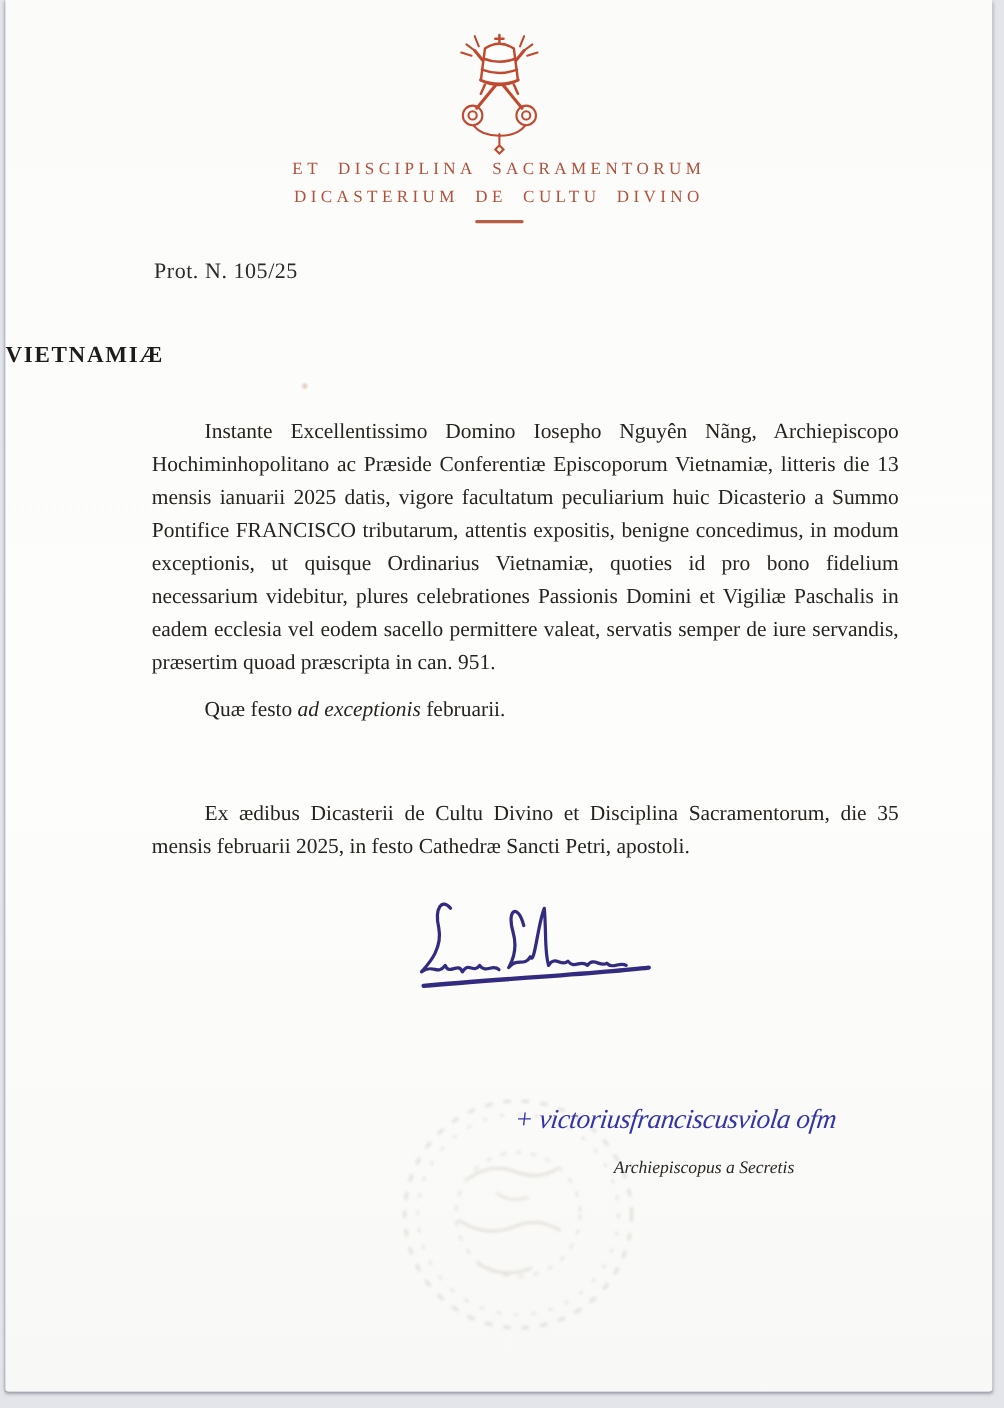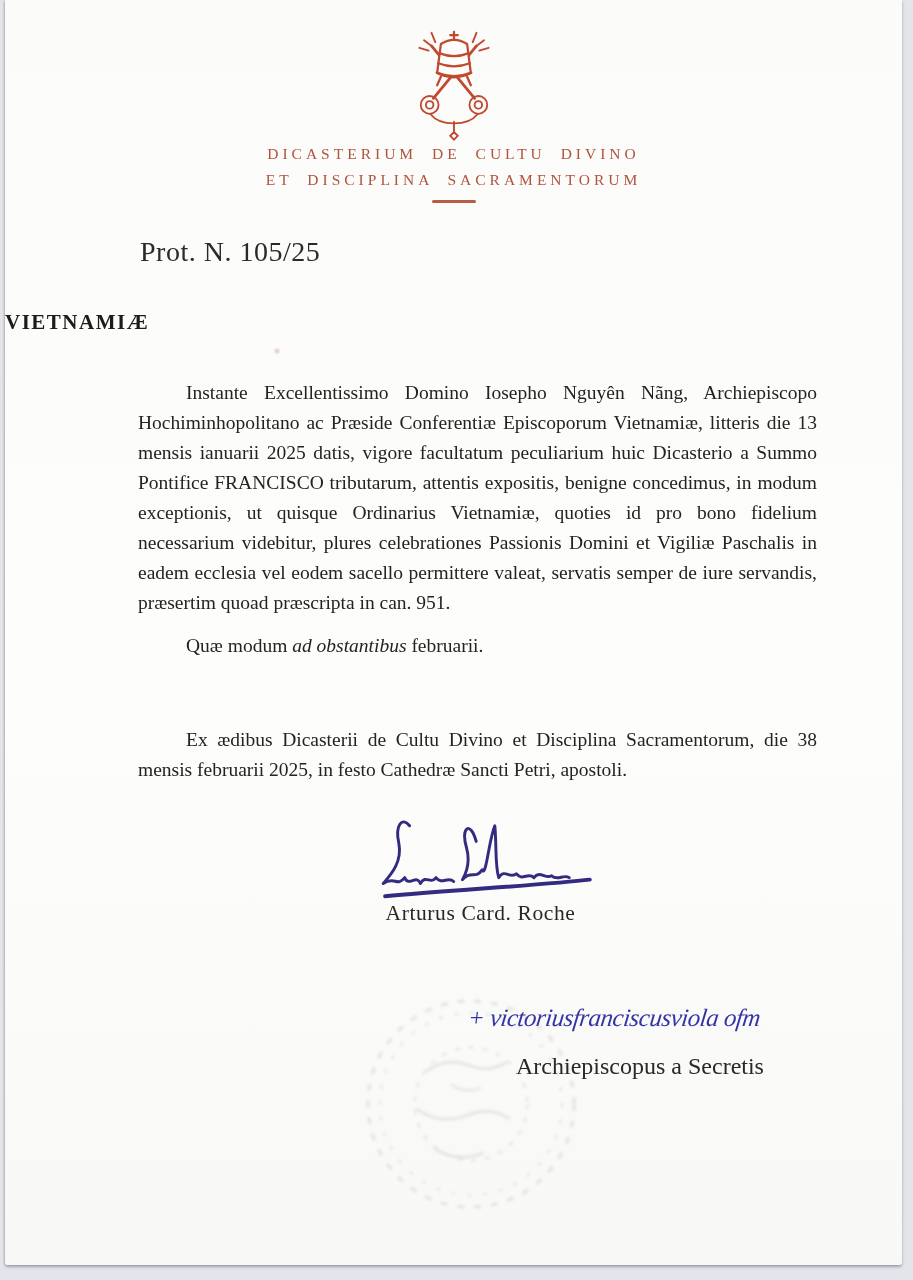--- a/index.html
+++ b/index.html
@@ -15,21 +15,21 @@
     background:linear-gradient(180deg,#fbfbf9 0%,#fdfdfc 55%,#f8f8f6 100%);
     box-shadow:0 2px 3px rgba(80,85,100,.45),-1px 0 2px rgba(120,120,130,.25);
     border-radius:0 0 3px 3px;
   }
   
   .crest{position:absolute;left:50%;transform:translateX(-50%);top:30px;width:112px;height:118px;}
   .letterhead{position:absolute;left:0;right:0;top:141px;text-align:center;color:#b1523d;}
   .lh-line{font-size:15.5px;letter-spacing:4px;word-spacing:7px;line-height:26px;white-space:nowrap;}
   .lh-rule{width:44px;height:2.5px;background:#b95c44;margin:7px auto 0;border-radius:2px;}
   
-  .prot{position:absolute;left:135px;top:236px;font-size:28px;color:#2c2a27;letter-spacing:.5px;}
+  .prot{position:absolute;left:135px;top:236px;font-size:20px;color:#2c2a27;letter-spacing:.5px;}
   .doc-title{position:absolute;left:0;right:0;top:310px;text-align:left;
     font-size:21px;font-weight:bold;color:#1e1c1a;letter-spacing:1.5px;}
   .speck{position:absolute;left:268px;top:347px;width:8px;height:8px;border-radius:50%;
     background:radial-gradient(circle,rgba(196,130,110,.45),rgba(196,130,110,0) 70%);}
   .para{position:absolute;left:133px;width:679px;margin:0;
     font-size:19.5px;line-height:30px;color:#26231f;
     text-align:justify;text-indent:48px;}
   .para1{top:378px;}
   .para2{top:631px;text-align:left;}
   .para3{top:678px;text-align:left;}
@@ -41,21 +41,21 @@
   .roche-name{font-size:21.5px;letter-spacing:.6px;}
   .roche-title{font-size:20px;font-style:italic;margin-top:4px;}
   
   .seal{position:absolute;left:352px;top:990px;width:228px;height:228px;opacity:.8;}
   .viola-hand{position:absolute;left:463px;top:1004px;
     font-size:25px;font-style:italic;color:#3434a8;
     transform:skewX(-7deg);letter-spacing:-.5px;white-space:nowrap;}
   .viola-block{position:absolute;left:450px;top:1048px;width:370px;text-align:center;color:#2b2824;}
   .viola-name{font-size:21px;letter-spacing:.4px;white-space:nowrap;}
   .cross{font-family:"DejaVu Sans",sans-serif;font-size:19px;}
-  .viola-title{font-size:24px;margin-top:5px;}
+  .viola-title{font-size:16px;font-style:italic;margin-top:5px;}
 </style>
 </head>
 <body>
 
 <div class="stage">
   <div class="page">
 
     <div class="crest">
       <svg viewBox="0 0 110 126" width="112" height="118">
         <g stroke="#c1492f" fill="none" stroke-width="3" stroke-linecap="round">
@@ -77,33 +77,33 @@
           <path d="M40,25 Q55,31 70,25" fill="none"></path>
           <path d="M38,35.5 Q55,42 72,35.5" fill="none"></path>
           <path d="M36.5,45.5 Q55,53 73.5,45.5" fill="none"></path>
           <path d="M55,2 V10 M51,5.5 H59" fill="none"></path>
           <path d="M41,50 l-4,9 M69,50 l4,9" fill="none"></path>
         </g>
       </svg>
     </div>
 
     <div class="letterhead">
+      <div class="lh-line">ET DISCIPLINA SACRAMENTORUM</div>
       <div class="lh-line">DICASTERIUM DE CULTU DIVINO</div>
-      <div class="lh-line">ET DISCIPLINA SACRAMENTORUM</div>
       <div class="lh-rule"></div>
     </div>
 
     <div class="prot">Prot. N. 105/25</div>
 
     <div class="doc-title">VIETNAMIÆ</div>
     <div class="speck"></div>
 
     <p class="para para1">Instante Excellentissimo Domino Iosepho Nguyên Nãng, Archiepiscopo Hochiminhopolitano ac Præside Conferentiæ Episcoporum Vietnamiæ, litteris die 13 mensis ianuarii 2025 datis, vigore facultatum peculiarium huic Dicasterio a Summo Pontifice FRANCISCO tributarum, attentis expositis, benigne concedimus, in modum exceptionis, ut quisque Ordinarius Vietnamiæ, quoties id pro bono fidelium necessarium videbitur, plures celebrationes Passionis Domini et Vigiliæ Paschalis in eadem ecclesia vel eodem sacello permittere valeat, servatis semper de iure servandis, præsertim quoad præscripta in can. 951.</p>
-    <p class="para para2"><span>Quæ modum </span><span class="it">ad obstantibus</span><span> februarii.</span></p>
-    <p class="para para4">Ex ædibus Dicasterii de Cultu Divino et Disciplina Sacramentorum, die 38 mensis februarii 2025, in festo Cathedræ Sancti Petri, apostoli.</p>
+    <p class="para para2"><span>Quæ festo </span><span class="it">ad exceptionis</span><span> februarii.</span></p>
+    <p class="para para4">Ex ædibus Dicasterii de Cultu Divino et Disciplina Sacramentorum, die 35 mensis februarii 2025, in festo Cathedræ Sancti Petri, apostoli.</p>
 
     <div class="seal">
       <svg viewBox="0 0 230 230" width="228" height="228">
         <defs>
           <filter id="sblur">
               <feGaussianBlur stdDeviation="1.5"></feGaussianBlur>
             </filter>
         </defs>
         <g filter="url(#sblur)" stroke="#dfdcd4" fill="none">
           <circle cx="115" cy="115" r="104" stroke-width="3" stroke-dasharray="7 10"></circle>
@@ -121,21 +121,20 @@
       <svg viewBox="0 0 230 96" width="228" height="94">
         <g stroke="#322b80" fill="none" stroke-width="3" stroke-linecap="round" stroke-linejoin="round">
           <path d="M38,12 C30,2 23,12 27,30 C31,50 17,64 11,71 C23,63 25,75 33,65 C37,75 45,61 49,71 C55,61 59,73 65,65 C71,73 77,63 83,69"></path>
           <path d="M106,28 C100,6 90,14 96,34 C100,48 96,60 92,67 C100,57 106,67 112,57 C116,66 119,26 125,12 C127,32 125,52 129,65 C135,55 141,67 147,61 C153,69 159,59 165,65 C171,57 177,67 183,63 C189,69 195,61 201,65"></path>
           <path d="M13,84 C80,78 180,72 222,67" stroke-width="4"></path>
         </g>
       </svg>
     </div>
 
     <div class="roche-block">
-      <div class="roche-name">Arturus Card. Roche</div>
     </div>
 
     <div class="viola-hand">+ victoriusfranciscusviola ofm</div>
 
     <div class="viola-block">
       <div class="viola-title">Archiepiscopus a Secretis</div>
     </div>
 
   </div>
 </div>

